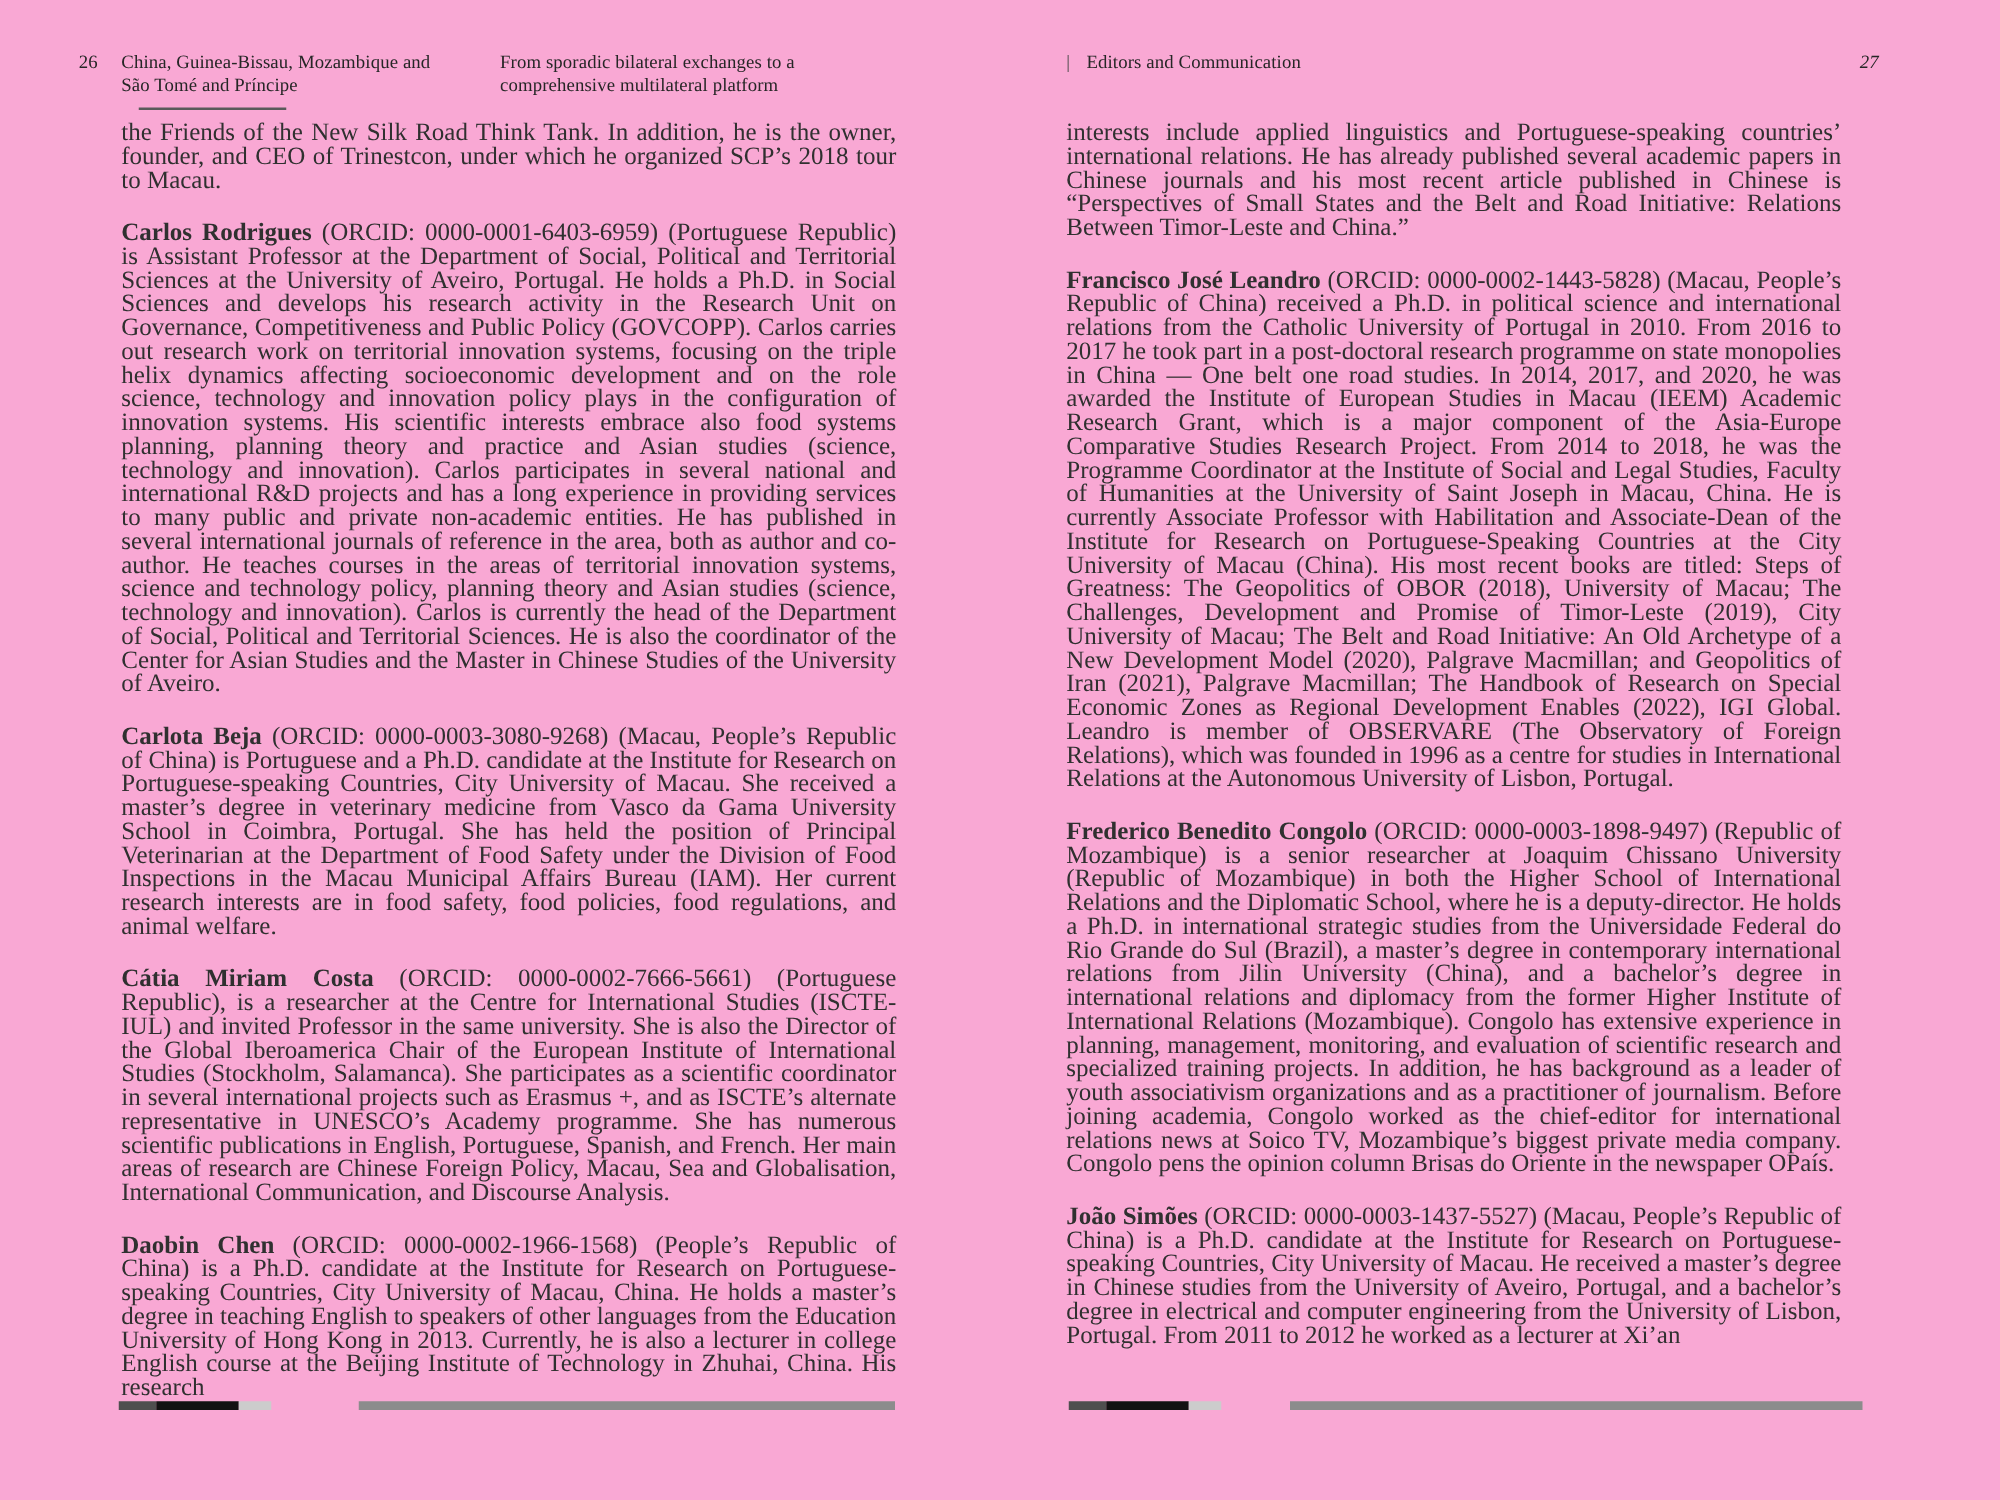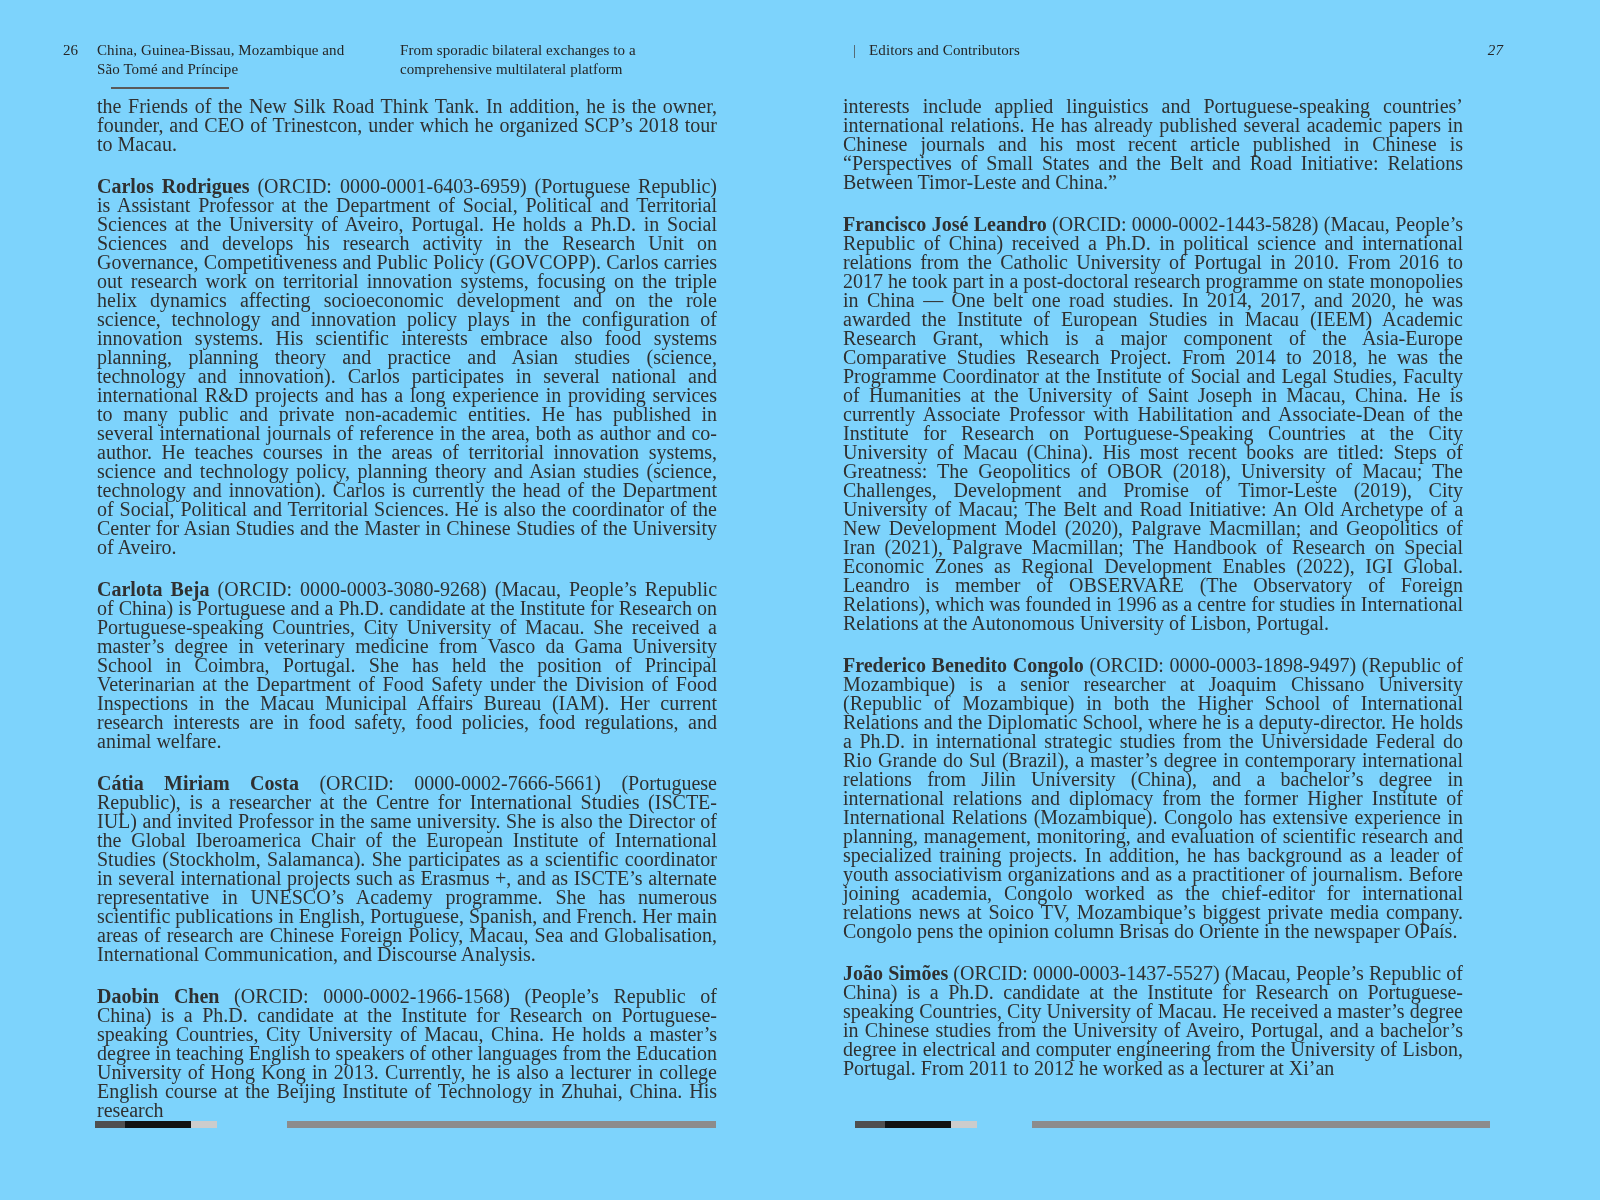--- a/index.html
+++ b/index.html
@@ -4,21 +4,21 @@
 <style>
   html, body {
     margin: 0;
     padding: 0;
     background: #fbfbf9;
   }
   #canvas {
     position: relative;
     width: 1600px;
     height: 1200px;
-    background: #7dd3fc;
+    background: #f9a8d4;
     font-family: "Liberation Serif", serif;
     color: #2e2e2e;
     overflow: hidden;
   }
   .page {
     position: absolute;
     top: 0;
     height: 1200px;
   }
   #left-page  { left: 0;   width: 800px; }
@@ -51,21 +51,21 @@
   .body-col {
     position: absolute;
     top: 97px;
     width: 620px;
     font-size: 20px;
     line-height: 19px;
     text-align: justify;
     color: #303030;
   }
   #left-page  .body-col { left: 97px; }
-  #right-page .body-col { left: 43px; }
+  #right-page .body-col { left: 53px; }
   .para { margin: 0 0 23px 0; }
   .para:last-child { margin-bottom: 0; margin-top: 19px; }
   .run-b { font-weight: bold; }
   .run-i { }
 
   
   .bar { position: absolute; top: 1121px; height: 7px; }
   .seg-bar { display: flex; }
   .seg { height: 7px; }
 </style>
@@ -100,21 +100,21 @@
     <div class="bar seg-bar" style="left:95px;">
       <div class="seg" style="width: 30px; background: rgb(79, 79, 79);"></div>
       <div class="seg" style="width: 66px; background: rgb(18, 18, 18);"></div>
       <div class="seg" style="width: 26px; background: rgb(204, 204, 204);"></div>
     </div>
     <div class="bar" style="left: 287px; width: 429px; background: rgb(140, 140, 140);"></div>
   </div>
 
   <div class="page" id="right-page">
     <div class="hdr" id="rp-header">
-      <span class="sep">|</span><span>Editors and Contributors</span>
+      <span class="sep">|</span><span>Editors and Communication</span>
     </div>
     <div class="hdr" id="rp-num">27</div>
 
     <div class="body-col">
         <p class="para"><span>interests include applied linguistics and Portuguese-speaking countries’ international relations. He has already published several academic papers in Chinese journals and his most recent article published in Chinese is “Perspectives of Small States and the Belt and Road Initiative: Relations Between Timor-Leste and China.”</span></p>
         <p class="para"><span class="run-b">Francisco José Leandro</span><span> (ORCID: 0000-0002-1443-5828) (Macau, People’s Republic of China) received a Ph.D. in political science and international relations from the Catholic University of Portugal in 2010. From 2016 to 2017 he took part in a post-doctoral research programme on state monopolies in China — One belt one road studies. In 2014, 2017, and 2020, he was awarded the Institute of European Studies in Macau (IEEM) Academic Research Grant, which is a major component of the Asia-Europe Comparative Studies Research Project. From 2014 to 2018, he was the Programme Coordinator at the Institute of Social and Legal Studies, Faculty of Humanities at the University of Saint Joseph in Macau, China. He is currently Associate Professor with Habilitation and Associate-Dean of the Institute for Research on Portuguese-Speaking Countries at the City University of Macau (China). His most recent books are titled: </span><span class="run-i">Steps of Greatness: The Geopolitics of OBOR</span><span> (2018), University of Macau; </span><span class="run-i">The Challenges, Development and Promise of Timor-Leste</span><span> (2019), City University of Macau; </span><span class="run-i">The Belt and Road Initiative: An Old Archetype of a New Development Model</span><span> (2020), Palgrave Macmillan; and </span><span class="run-i">Geopolitics of Iran</span><span> (2021), Palgrave Macmillan; The Handbook of Research on Special Economic Zones as Regional Development Enables (2022), IGI Global. Leandro is member of OBSERVARE (The Observatory of Foreign Relations), which was founded in 1996 as a centre for studies in International Relations at the Autonomous University of Lisbon, Portugal.</span></p>
         <p class="para"><span class="run-b">Frederico Benedito Congolo</span><span> (ORCID: 0000-0003-1898-9497) (Republic of Mozambique) is a senior researcher at Joaquim Chissano University (Republic of Mozambique) in both the Higher School of International Relations and the Diplomatic School, where he is a deputy-director. He holds a Ph.D. in international strategic studies from the Universidade Federal do Rio Grande do Sul (Brazil), a master’s degree in contemporary international relations from Jilin University (China), and a bachelor’s degree in international relations and diplomacy from the former Higher Institute of International Relations (Mozambique). Congolo has extensive experience in planning, management, monitoring, and evaluation of scientific research and specialized training projects. In addition, he has background as a leader of youth associativism organizations and as a practitioner of journalism. Before joining academia, Congolo worked as the chief-editor for international relations news at Soico TV, Mozambique’s biggest private media company. Congolo pens the opinion column </span><span class="run-i">Brisas do Oriente</span><span> in the newspaper </span><span class="run-i">OPaís</span><span>.</span></p>
         <p class="para"><span class="run-b">João Simões</span><span> (ORCID: 0000-0003-1437-5527) (Macau, People’s Republic of China) is a Ph.D. candidate at the Institute for Research on Portuguese-speaking Countries, City University of Macau. He received a master’s degree in Chinese studies from the University of Aveiro, Portugal, and a bachelor’s degree in electrical and computer engineering from the University of Lisbon, Portugal. From 2011 to 2012 he worked as a lecturer at Xi’an</span></p>
       </div>
 

